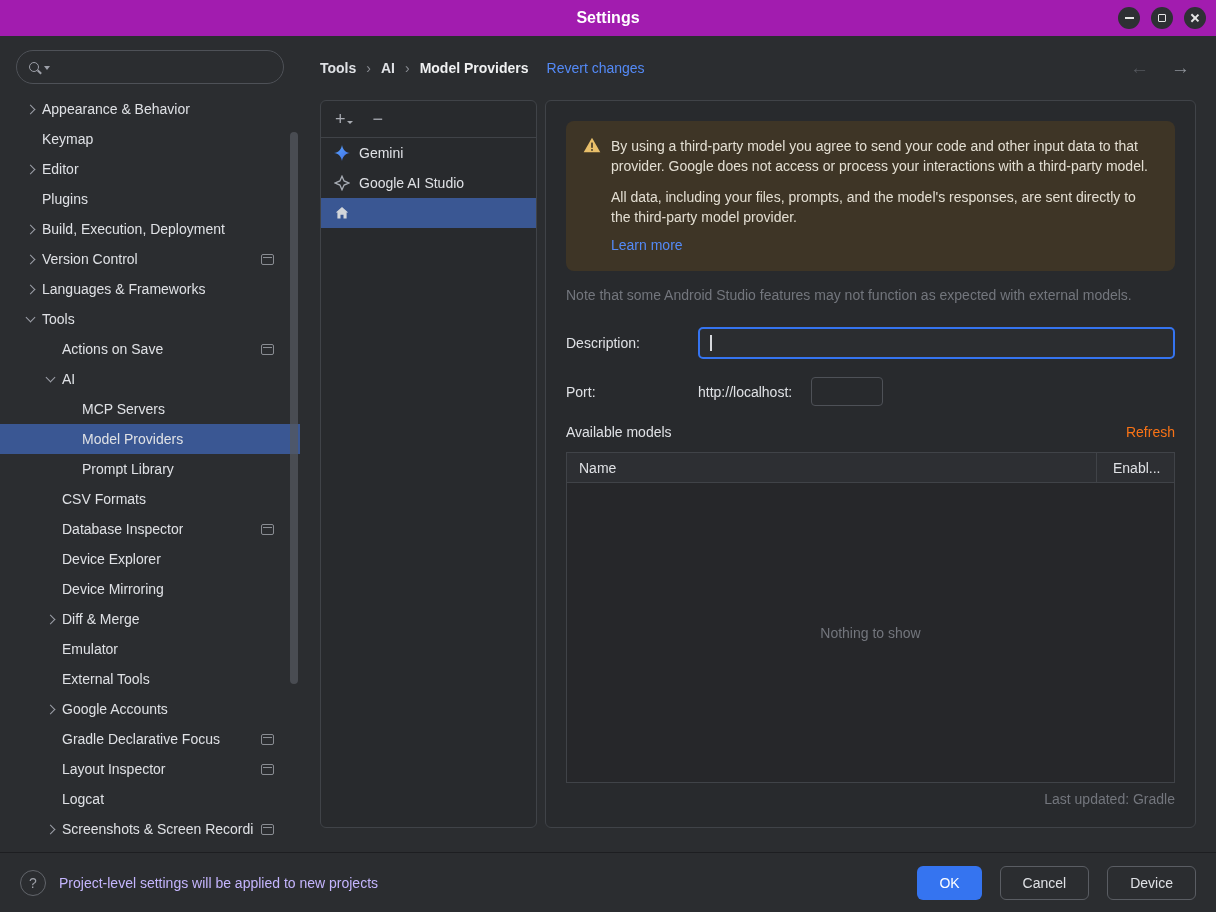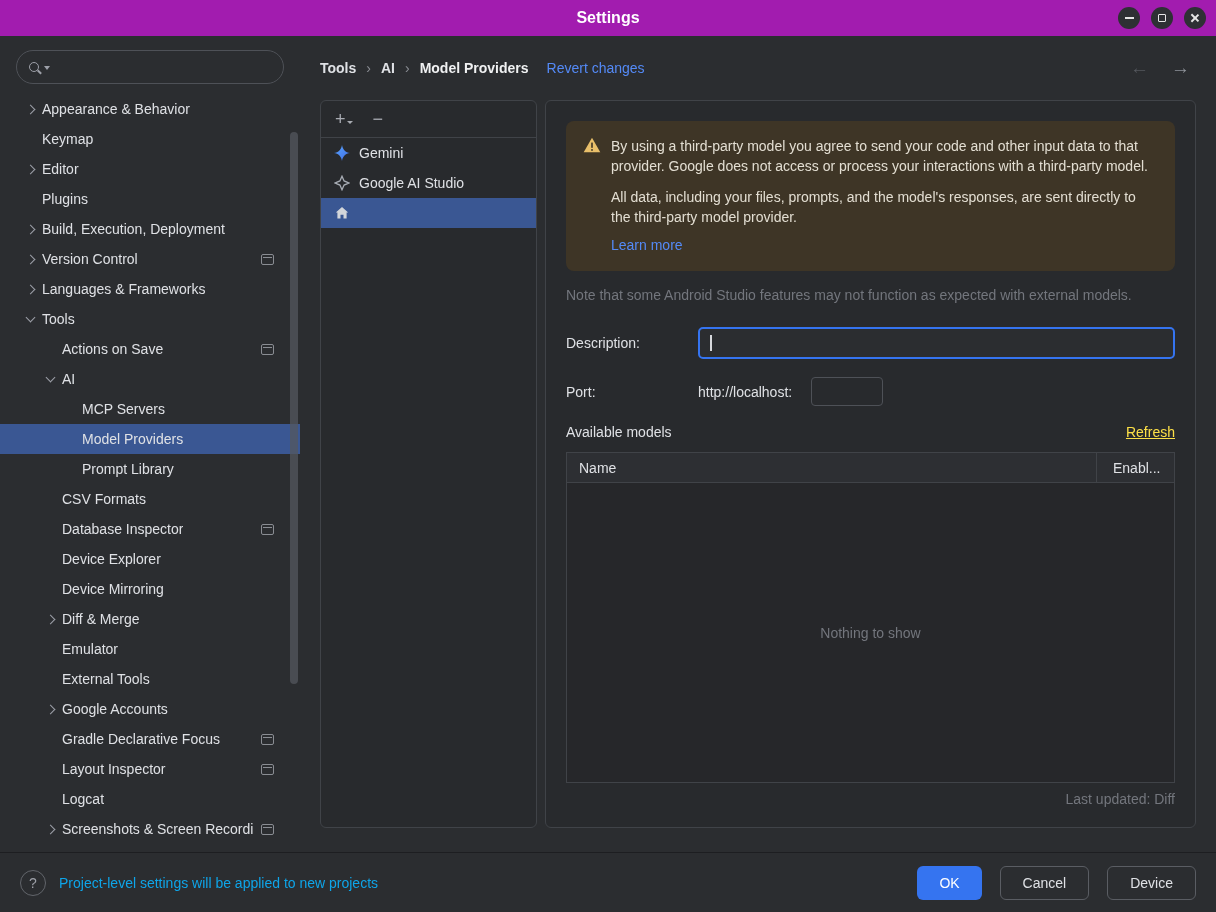--- a/index.html
+++ b/index.html
@@ -85,33 +85,33 @@
 
   .form-row { display:flex; align-items:center; margin-bottom:18px; }
   .form-label { width:132px; flex:none; }
   .desc-input-wrap { flex:1; height:32px; border:2px solid #3574f0; border-radius:5px; background:#2b2d30; position:relative; display:flex; align-items:center; }
   .desc-input-wrap .caret { position:absolute; left:10px; top:6px; width:1.5px; height:16px; background:#d6d8dc; }
   .desc-input { width:100%; height:100%; background:transparent; border:none; outline:none; color:#dfe1e5; font:inherit; padding:0 10px; }
   .port-prefix { margin-right:19px; }
   .port-input { width:72px; height:29px; background:transparent; border:1px solid #4e5157; border-radius:4px; outline:none; color:#dfe1e5; font:inherit; padding:0 8px; }
 
   .avail-row { display:flex; align-items:center; justify-content:space-between; margin-bottom:12px; }
-  .refresh { color:#fde047; cursor:pointer;text-decoration:underline; }
+  .refresh { color:#f97316; cursor:pointer; }
 
   .models-table { flex:1; border:1px solid #404348; display:flex; flex-direction:column; min-height:0; }
   .mt-header { height:30px; display:flex; align-items:center; background:#2d2f33; border-bottom:1px solid #404348; flex:none; }
   .mt-col-name { flex:1; padding-left:12px; }
   .mt-col-enabled { width:78px; flex:none; padding-left:16px; border-left:1px solid #404348; height:100%; display:flex; align-items:center; white-space:nowrap; overflow:hidden; }
   .mt-body { flex:1; background:#26272a; display:flex; align-items:center; justify-content:center; color:#73767d; }
   .last-updated { margin-top:8px; text-align:right; color:#73767d; }
 
   
   .footer { height:60px; border-top:1px solid #1d1e21; display:flex; align-items:center; padding:0 20px; gap:13px; }
   .help-circle { width:26px; height:26px; border:1.6px solid #62656b; border-radius:50%; color:#9da0a8; display:flex; align-items:center; justify-content:center; font-size:14px; cursor:pointer; flex:none; }
-  .footer-hint { color:#0ea5e9; flex:1; }
+  .footer-hint { color:#c4b5fd; flex:1; }
   .btn { height:34px; border-radius:6px; font:inherit; cursor:pointer; padding:0 22px; }
   .btn.primary { background:#3574f0; border:none; color:#ffffff; }
   .btn.secondary { background:transparent; border:1px solid #5a5d63; color:#dfe1e5; }
   .btn-group { display:flex; gap:18px; margin-left:auto; }
 </style>
 </head>
 <body>
 
 <div class="titlebar">
   <div class="title">Settings</div>
@@ -357,21 +357,21 @@
         <div class="models-table">
           <div class="mt-header">
             <span class="mt-col-name">Name</span>
             <span class="mt-col-enabled">Enabl...</span>
           </div>
           <div class="mt-body">
             <span>Nothing to show</span>
           </div>
         </div>
 
-        <div class="last-updated">Last updated: Diff</div>
+        <div class="last-updated">Last updated: Gradle</div>
       </div>
     </div>
   </div>
 </div>
 
 <div class="footer">
   <span class="help-circle">?</span>
   <span class="footer-hint">Project-level settings will be applied to new projects</span>
   <div class="btn-group">
     <button class="btn primary">OK</button>

